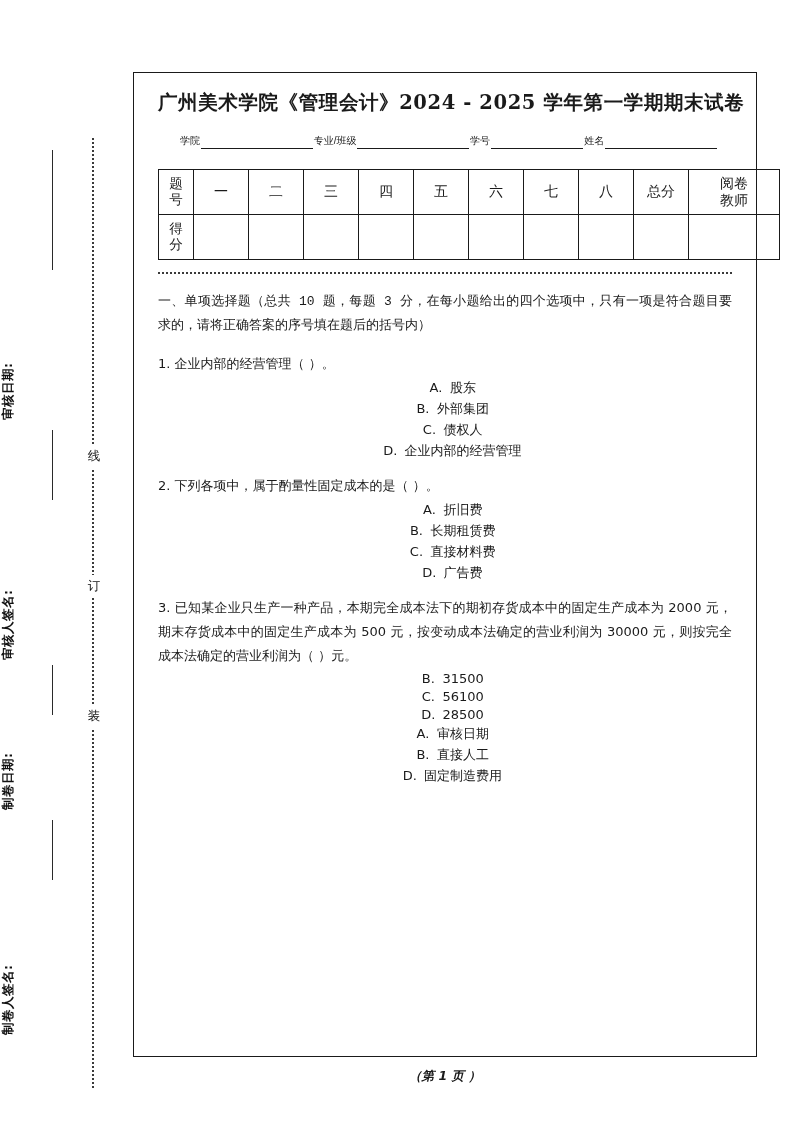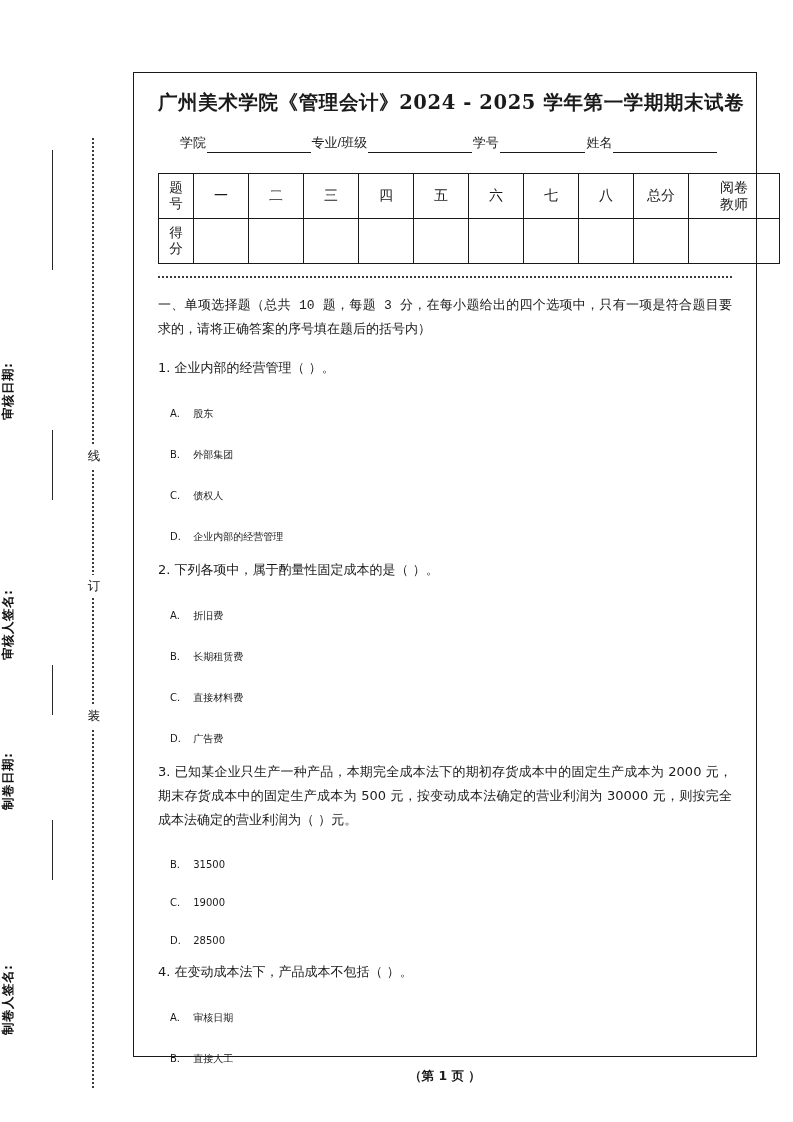--- a/index.html
+++ b/index.html
@@ -83,21 +83,21 @@
     letter-spacing: 0.6px;
     font-family: "DejaVu Serif", "Liberation Serif", serif;
     white-space: nowrap;
   }
 
   .info-line {
     margin-top: 18px;
     padding: 0 14px 0 22px;
     display: flex;
     align-items: flex-end;
-    font-size: 13px;
+    font-size: 10px;
     font-family: Liberation Sans, sans-serif;
     white-space: nowrap;
   }
   .info-label { flex: 0 0 auto; padding-bottom: 1px; }
   .info-blank {
     flex: 1 1 auto;
     border-bottom: 1.1px solid #1a1a1a;
     height: 14px;
     margin: 0 1px;
   }
@@ -147,37 +147,39 @@
     font-family: Liberation Mono, monospace;
   }
   .question {
     margin-top: 14px;
     font-size: 13px;
     line-height: 1.85;
     text-align: justify;
     font-family: "DejaVu Sans", "Liberation Sans", sans-serif;
   }
   .option {
-    margin-top: 27px;
-    font-size: 10px;
+    margin-top: 3px;
+    font-size: 13px;
     padding-left: 12px;
     font-family: "DejaVu Sans", "Liberation Sans", sans-serif;
+    text-align: center;
   }
   .option .opt-key { display: inline-block; min-width: 20px; }
   .opt-num { font-family: "DejaVu Sans", "Liberation Sans", sans-serif; }
 
   .page-footer {
     position: absolute;
     left: 133px;
     top: 1068px;
     width: 624px;
     text-align: center;
     font-size: 12.5px;
     font-weight: bold;
     font-family: "DejaVu Sans", "Liberation Sans", sans-serif;
+    font-style: italic;
   }
 </style>
 </head>
 <body>
 
 <div class="margin-col">
   <div class="vert-rule" style="top:150px;height:120px;"></div>
   <div class="vert-label" style="top:420px;">审核日期:</div>
   <div class="vert-rule" style="top:430px;height:70px;"></div>
 
@@ -299,35 +301,35 @@
   <div class="question">
     <span class="opt-num">3.</span>
     <span>已知某企业只生产一种产品，本期完全成本法下的期初存货成本中的固定生产成本为 2000 元，期末存货成本中的固定生产成本为 500 元，按变动成本法确定的营业利润为 30000 元，则按完全成本法确定的营业利润为（  ）元。</span>
   </div>
   <div class="option">
     <span class="opt-key">B.</span>
     <span class="opt-num">31500</span>
   </div>
   <div class="option">
     <span class="opt-key">C.</span>
-    <span class="opt-num">19000</span>
+    <span class="opt-num">56100</span>
   </div>
   <div class="option">
     <span class="opt-key">D.</span>
     <span class="opt-num">28500</span>
   </div>
 
-  <div class="question">
-    <span class="opt-num">4.</span>
-    <span>在变动成本法下，产品成本不包括（  ）。</span>
-  </div>
   <div class="option">
     <span class="opt-key">A.</span>
     <span>审核日期</span>
   </div>
   <div class="option">
     <span class="opt-key">B.</span>
     <span>直接人工</span>
   </div>
+  <div class="option">
+    <span class="opt-key">D.</span>
+    <span>固定制造费用</span>
+  </div>
 
 </div>
 
 <div class="page-footer">（第 1 页 ）</div>
 
 </body></html>

